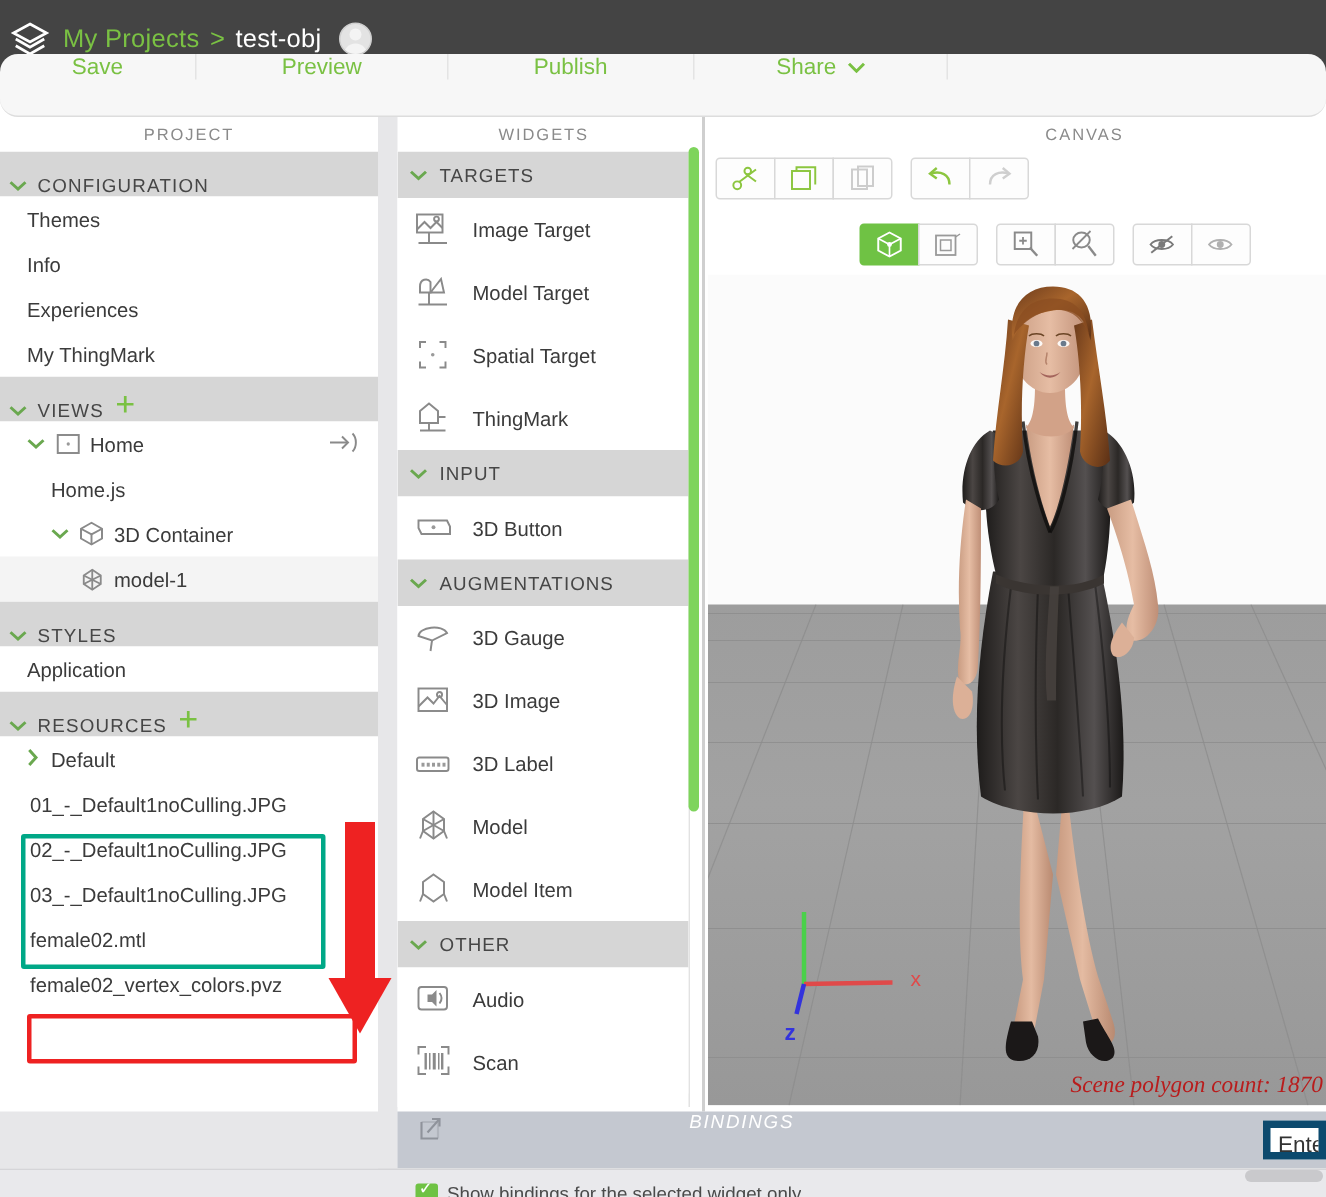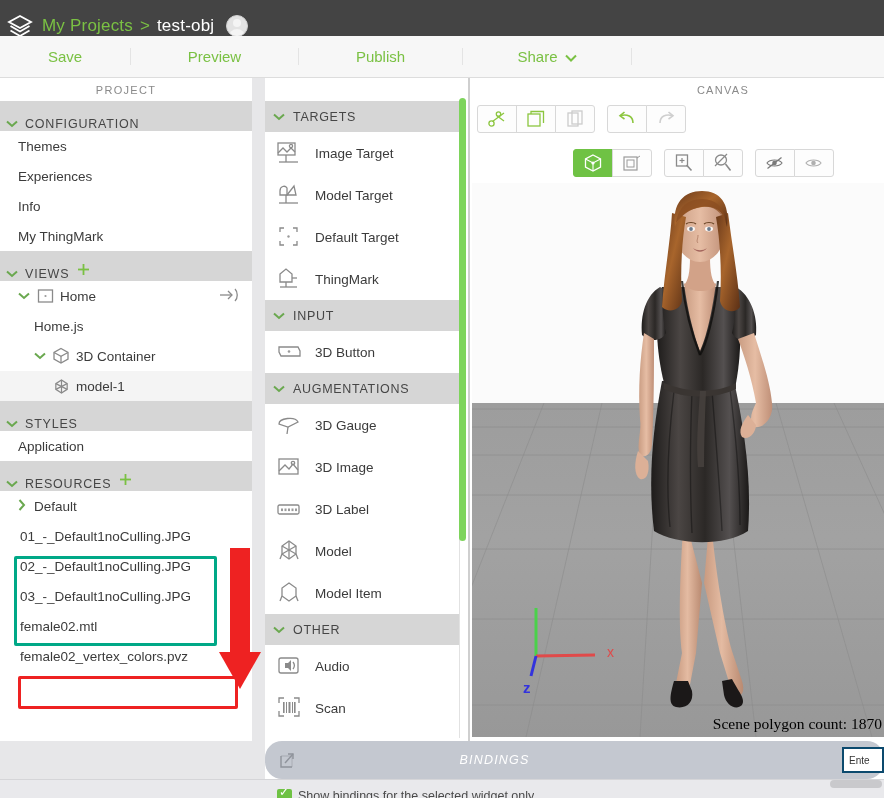--- a/index.html
+++ b/index.html
@@ -32,21 +32,21 @@
   }
   .topbar-avatar::after {
     content:""; position:absolute; left:50%; top:13px; transform:translateX(-50%);
     width:16px; height:12px; border-radius:8px 8px 0 0; background:#f4f4f4;
   }
 
   
   .menubar {
     position: absolute; top: 36px; left: 0; width: 884px; height: 42px;
     background: #f7f7f7; border-bottom: 1px solid #dddddd;
-    display: flex; align-items: center;
+    display: flex; align-items: flex-start; border-radius: 12px;
   }
   .menu-item {
     flex: 0 0 auto; display: flex; align-items: center; justify-content: center;
     color: #7ac143; font-size: 15px; border-right: 1px solid #e4e4e4;
     cursor: pointer; user-select: none;
   }
   .menu-item.save { width: 131px; }
   .menu-item.preview { width: 168px; }
   .menu-item.publish { width: 164px; }
   .menu-item.share { width: 169px; }
@@ -152,41 +152,41 @@
   }
   .vp-floor {
     position:absolute; left:0; top: 220px; width: 412px; height: 334px;
     background: linear-gradient(to bottom, #9d9d9d 0%, #a2a2a2 40%, #989898 100%);
   }
   .vp-sky { position:absolute; left:0; top:0; width:412px; height:221px; background:#fbfbfb; }
   .grid-svg { position:absolute; left:0; top:220px; }
 
   .poly-count {
     position:absolute; right: 2px; bottom: 4px; font-family:"Liberation Serif", serif;
-    font-size: 15.5px; color:#000000; white-space: nowrap;
+    font-size: 15.5px; color:#b91c1c; white-space: nowrap; font-style: italic;
   }
 
   
   .model-holder { position:absolute; left: 120px; top: 0px; width: 230px; height: 554px; }
 
   
   .bindings-bar {
     position:absolute; left: 265px; top: 741px; width: 619px; height: 38px;
-    background:#c4c8d0; display:flex; align-items:center;border-radius:17px;
+    background:#c4c8d0; display:flex; 
   }
   .bind-expand { width: 22px; height: 22px; margin-left: 12px; cursor:pointer;
                  display:flex; align-items:center; justify-content:center; }
   .bind-title {
     position:absolute; left: 0; right: 0; text-align:center; color:#ffffff;
     font-size: 12.5px; font-style: italic; letter-spacing: 1.2px;
     padding-right: 160px; pointer-events:none;
   }
   .bind-input {
     position:absolute; right: 0px; top: 6px; width: 42px; height: 26px;
-    background:#ffffff; border: 2px solid #0c4a6e; font-size: 10px; color:#333;
+    background:#ffffff; border: 5px solid #0c4a6e; font-size: 15px; color:#333;
     padding-left: 5px; line-height: 24px; overflow:hidden; white-space:nowrap;
   }
   .bind-left-stub { position:absolute; left:0; top:741px; width:265px; height:38px; background:#e7e7e9; }
 
   
   .bottom-strip {
     position:absolute; left:0; top: 779px; width: 884px; height: 19px;
     background:#e9e9ec; border-top:1px solid #d5d5d8;
   }
   .bottom-check {
@@ -240,39 +240,40 @@
       <span class="caret-dn">
         <svg width="12" height="8" viewBox="0 0 12 8">
             <polyline points="1,1.5 6,6.5 11,1.5" fill="none" stroke="#7ac143" stroke-width="2"></polyline>
           </svg>
       </span>
     </div>
     <div class="menu-item filler"></div>
   </div>
 
   <div class="colhead" id="head-project">PROJECT</div>
+  <div class="colhead" id="head-widgets">WIDGETS</div>
   <div class="colhead" id="head-canvas">CANVAS</div>
   <div class="panel-gap-l"></div>
   <div class="canvas-left-border"></div>
 
   <div class="project-panel" id="project-panel">
       <div class="sec-head">
         <span class="chev"><svg xmlns="http://www.w3.org/2000/svg" width="12" height="8" viewBox="0 0 12 8">
             <polyline points="1,1.5 6,6 11,1.5" fill="none" stroke="#6aa84f" stroke-width="2"></polyline>
           </svg></span>
         <span>CONFIGURATION</span>
       </div>
       <div class="tree-row ind-2">
         <span class="lbl">Themes</span>
       </div>
       <div class="tree-row ind-2">
+        <span class="lbl">Info</span>
+      </div>
+      <div class="tree-row ind-2">
         <span class="lbl">Experiences</span>
-      </div>
-      <div class="tree-row ind-2">
-        <span class="lbl">Info</span>
       </div>
       <div class="tree-row ind-2">
         <span class="lbl">My ThingMark</span>
       </div>
       <div class="sec-head">
         <span class="chev"><svg xmlns="http://www.w3.org/2000/svg" width="12" height="8" viewBox="0 0 12 8">
             <polyline points="1,1.5 6,6 11,1.5" fill="none" stroke="#6aa84f" stroke-width="2"></polyline>
           </svg></span>
         <span>VIEWS</span>
         <span class="plus"><svg xmlns="http://www.w3.org/2000/svg" width="13" height="13" viewBox="0 0 13 13">
@@ -407,21 +408,21 @@
       <div class="w-row">
         <span class="wicon">
           <svg xmlns="http://www.w3.org/2000/svg" width="26" height="24" viewBox="0 0 26 24">
             <polyline points="3,7 3,3 7,3" fill="none" stroke="#8a8a8a" stroke-width="1.3"></polyline>
             <polyline points="16,3 20,3 20,7" fill="none" stroke="#8a8a8a" stroke-width="1.3"></polyline>
             <polyline points="20,16 20,20 16,20" fill="none" stroke="#8a8a8a" stroke-width="1.3"></polyline>
             <polyline points="7,20 3,20 3,16" fill="none" stroke="#8a8a8a" stroke-width="1.3"></polyline>
             <circle cx="11.5" cy="11.5" r="1.2" fill="#9a9a9a"></circle>
           </svg>
         </span>
-        <span>Default Target</span>
+        <span>Spatial Target</span>
       </div>
       <div class="w-row">
         <span class="wicon">
           <svg xmlns="http://www.w3.org/2000/svg" width="28" height="26" viewBox="0 0 28 26">
             <polygon points="4,8 10,3 16,8 16,16 4,16" fill="none" stroke="#8a8a8a" stroke-width="1.3"></polygon>
             <line x1="10" y1="16" x2="10" y2="21" fill="none" stroke="#8a8a8a" stroke-width="1.3"></line>
             <line x1="4" y1="21" x2="21" y2="21" fill="none" stroke="#8a8a8a" stroke-width="1.3"></line>
             <line x1="16" y1="12" x2="21" y2="12" fill="none" stroke="#8a8a8a" stroke-width="1.3"></line>
           </svg>
         </span>

